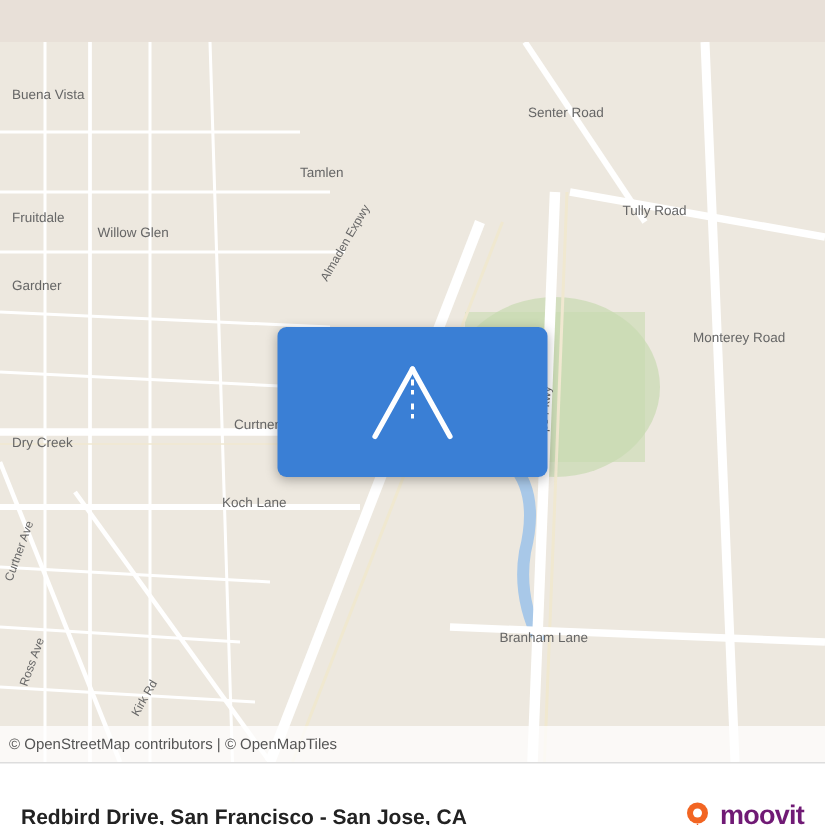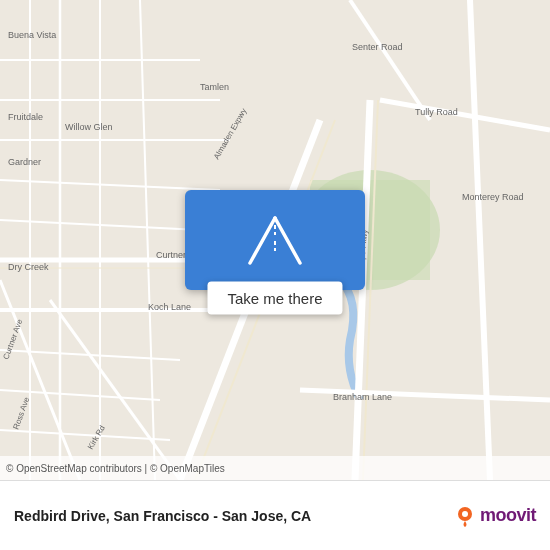--- a/index.html
+++ b/index.html
@@ -11,20 +11,21 @@
       font-family: Arial, sans-serif;
       background: #e8e0d8;
     }
 
     #map-container {
       position: relative;
       width: 550px;
       height: 480px;
       overflow: hidden;
       background: #e8e0d5;
+      margin-top: 28px;
     }
 
     
     .map-svg {
       position: absolute;
       top: 0; left: 0;
       width: 100%;
       height: 100%;
     }
 
@@ -196,21 +197,20 @@
     <svg class="road-icon" viewBox="0 0 70 55" xmlns="http://www.w3.org/2000/svg">
 
       <line x1="35" y1="5" x2="10" y2="50" stroke="white" stroke-width="3.5" stroke-linecap="round"></line>
       <line x1="35" y1="5" x2="60" y2="50" stroke="white" stroke-width="3.5" stroke-linecap="round"></line>
 
       <line x1="35" y1="12" x2="35" y2="22" stroke="white" stroke-width="2" stroke-dasharray="4,3"></line>
       <line x1="35" y1="28" x2="35" y2="38" stroke="white" stroke-width="2" stroke-dasharray="4,3"></line>
     </svg>
   </div>
 
-  <button class="take-me-btn">Take me there</button>
 
   <div class="copyright-bar">
     <span>© OpenStreetMap contributors | © OpenMapTiles</span>
   </div>
 </div>
 
 <div class="bottom-bar">
   <span class="bottom-title">Redbird Drive, San Francisco - San Jose, CA</span>
   <div class="moovit-logo">
 

